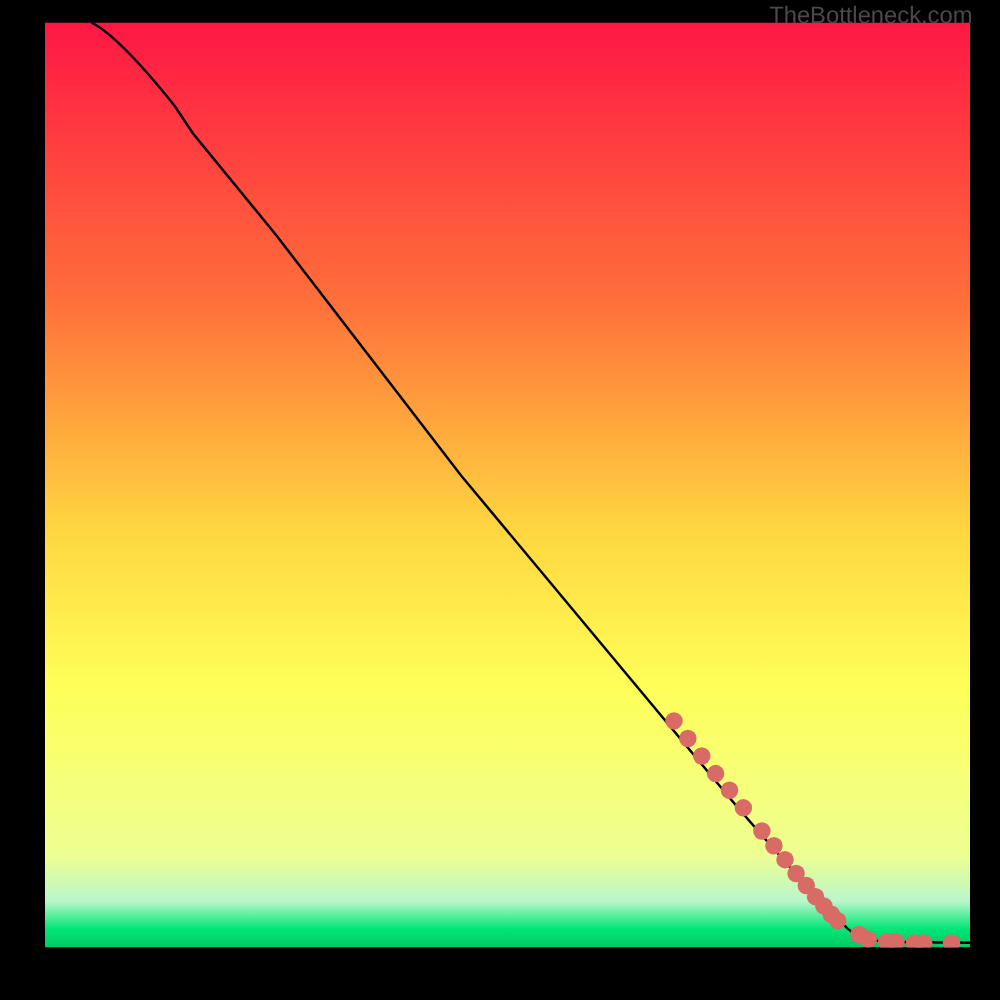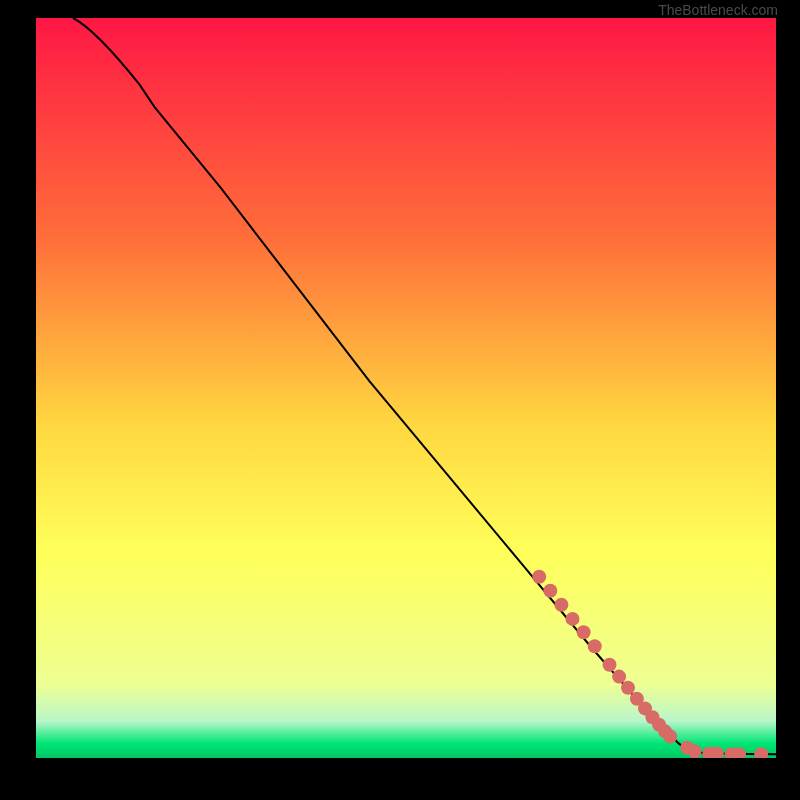--- a/index.html
+++ b/index.html
@@ -1,19 +1,19 @@
 <!DOCTYPE html>
 <html><head>
 <meta charset="utf-8">
 <style>
   * { margin: 0; padding: 0; box-sizing: border-box; }
   body { width: 800px; height: 800px; background: #000; position: relative; font-family: Arial, sans-serif; }
   .chart-container { position: absolute; left: 36px; top: 18px; width: 740px; height: 740px; }
   .plot-area { position: absolute; left: 0; top: 0; width: 740px; height: 740px; }
-  .watermark { position: absolute; right: 22px; top: 2px; color: #4a4a4a; font-size: 14px; font-weight: 500; font-family: Arial, sans-serif; }
+  .watermark { position: absolute; right: 22px; top: 2px; color: #4a4a4a; font-size: 19px; font-weight: 500; font-family: Arial, sans-serif; }
   svg { display: block; }
 </style>
 </head>
 <body>
 
 <div class="chart-container">
   <svg class="plot-area" width="740" height="740" viewBox="0 0 740 740">
     <defs>
       <linearGradient id="bg-grad" x1="0" y1="0" x2="0" y2="1">
           <stop offset="0%" stop-color="#ff1744"></stop>

